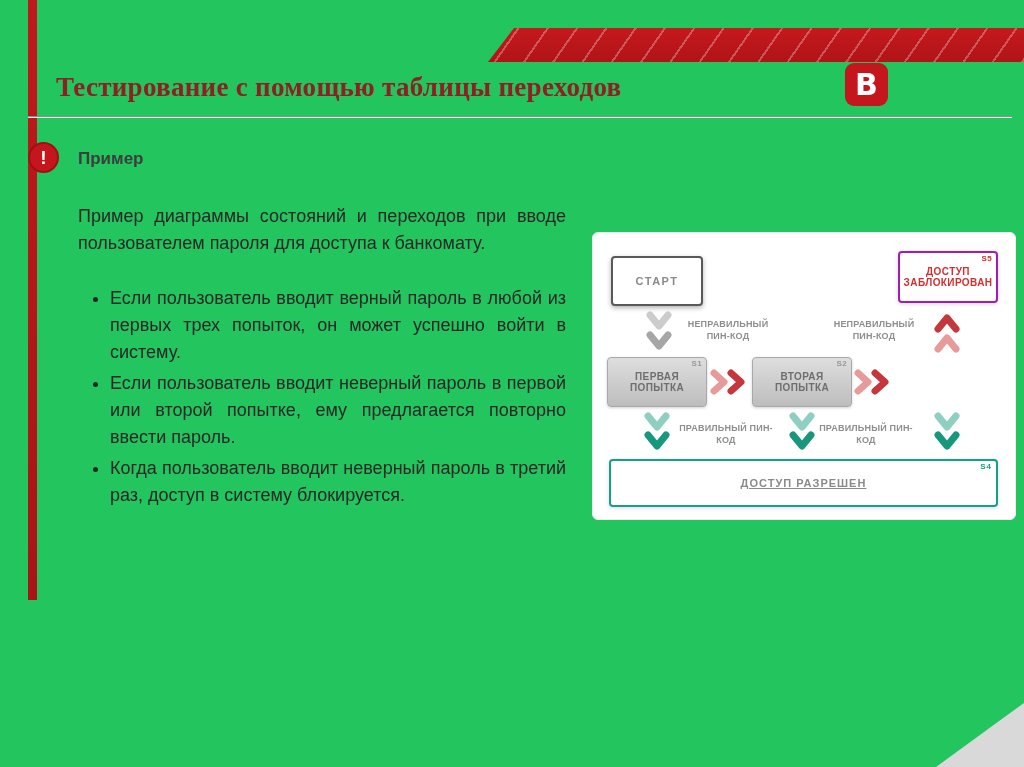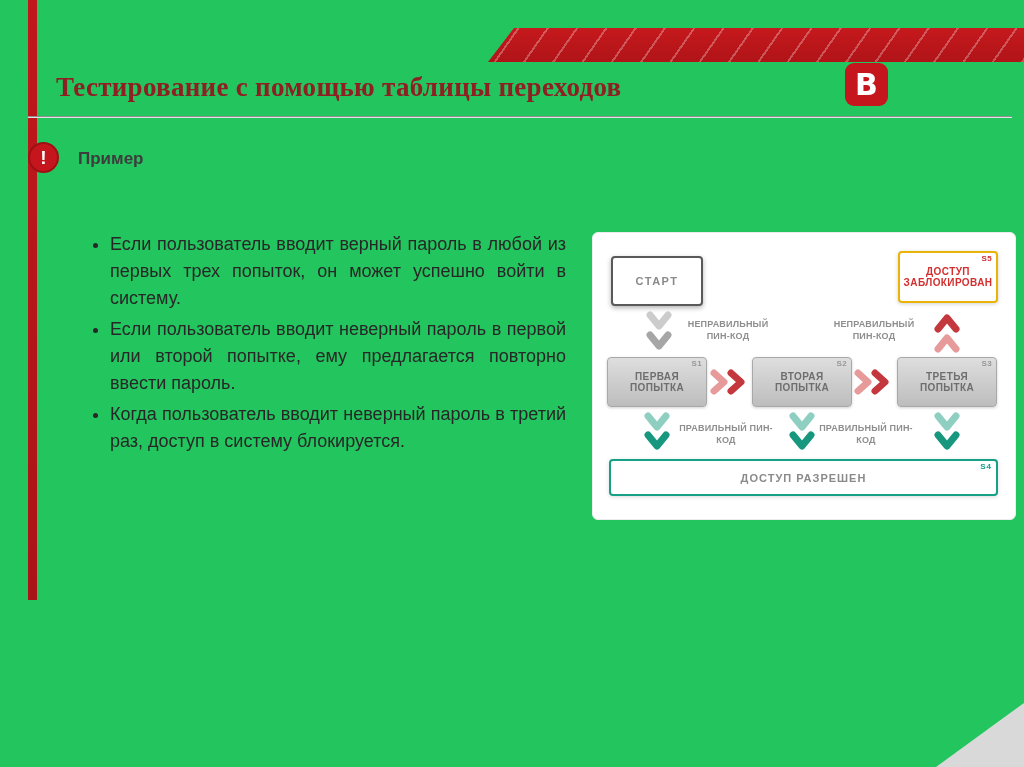--- a/index.html
+++ b/index.html
@@ -137,46 +137,46 @@
   }
   .node-start {
     left: 18px; top: 23px; width: 92px; height: 50px;
     border: 2px solid #595959;
     box-shadow: 0 2px 5px rgba(0,0,0,0.30);
     color: #8a8a8a;
     font-size: 11px; letter-spacing: 1.5px; font-weight: 600;
   }
   .node-blocked {
     left: 305px; top: 18px; width: 100px; height: 52px;
-    border: 2px solid #eab308;
+    border: 2px solid #a21caf;
     box-shadow: 0 1px 4px rgba(0,0,0,0.18);
     color: #d32f2f;
     font-size: 10px;
     padding: 0 8px;
   }
   .node-blocked .state-tag { color: #d32f2f; }
   .node-attempt {
     top: 124px; width: 100px; height: 50px;
     background: linear-gradient(#dedede, #bdbdbd);
     border: 1px solid #a8a8a8;
     box-shadow: 0 1px 3px rgba(0,0,0,0.18);
     color: #6e6e6e;
     font-size: 10px;
     padding: 0 12px;
   }
   .node-attempt .state-tag { color: #979797; }
   .attempt-1 { left: 14px; }
   .attempt-2 { left: 159px; }
   .attempt-3 { left: 304px; }
   .node-allowed {
-    left: 16px; top: 226px; width: 389px; height: 37px;
+    left: 16px; top: 226px; width: 389px; height: 48px;
     border: 2px solid #16a085;
     box-shadow: 0 1px 4px rgba(0,0,0,0.15);
     color: #8a8a8a;
-    font-size: 11px; letter-spacing: 1px;
+    font-size: 11px; letter-spacing: 1px; text-decoration: underline;
   }
   .node-allowed .state-tag { color: #16a085; }
 
   .edge-label {
     position: absolute;
     font-size: 9px;
     font-weight: 700;
     color: #8e8e8e;
     text-align: center;
     line-height: 1.3;
@@ -204,20 +204,21 @@
     <span>B</span>
   </div>
   <div class="divider"></div>
 
   <div class="example-icon">
     <span>!</span>
   </div>
   <div class="example-heading">Пример</div>
 
   <div class="content">
+    <p>Пример диаграммы состояний и переходов при вводе пользователем пароля для доступа к банкомату.</p>
     <ul>
       <li>Если пользователь вводит верный пароль в любой из первых трех попыток, он может успешно войти в систему.</li>
       <li>Если пользователь вводит неверный пароль в первой или второй попытке, ему предлагается повторно ввести пароль.</li>
       <li>Когда пользователь вводит неверный пароль в третий раз, доступ в систему блокируется.</li>
     </ul>
   </div>
 
   <div class="diagram">
 
     <div class="node node-start">
@@ -232,24 +233,20 @@
     <div class="node node-attempt attempt-1">
       <span class="state-tag">S1</span>
       <span>ПЕРВАЯ ПОПЫТКА</span>
     </div>
 
     <div class="node node-attempt attempt-2">
       <span class="state-tag">S2</span>
       <span>ВТОРАЯ ПОПЫТКА</span>
     </div>
 
-    <div class="node node-attempt attempt-3">
-      <span class="state-tag">S3</span>
-      <span>ТРЕТЬЯ ПОПЫТКА</span>
-    </div>
 
     <div class="node node-allowed">
       <span class="state-tag">S4</span>
       <span>ДОСТУП РАЗРЕШЕН</span>
     </div>
 
     <div class="edge-label" style="left:88px; top:86px; width:94px;">НЕПРАВИЛЬНЫЙ ПИН-КОД</div>
     <div class="edge-label" style="left:234px; top:86px; width:94px;">НЕПРАВИЛЬНЫЙ ПИН-КОД</div>
     <div class="edge-label" style="left:86px; top:190px; width:94px;">ПРАВИЛЬНЫЙ ПИН-КОД</div>
     <div class="edge-label" style="left:226px; top:190px; width:94px;">ПРАВИЛЬНЫЙ ПИН-КОД</div>

